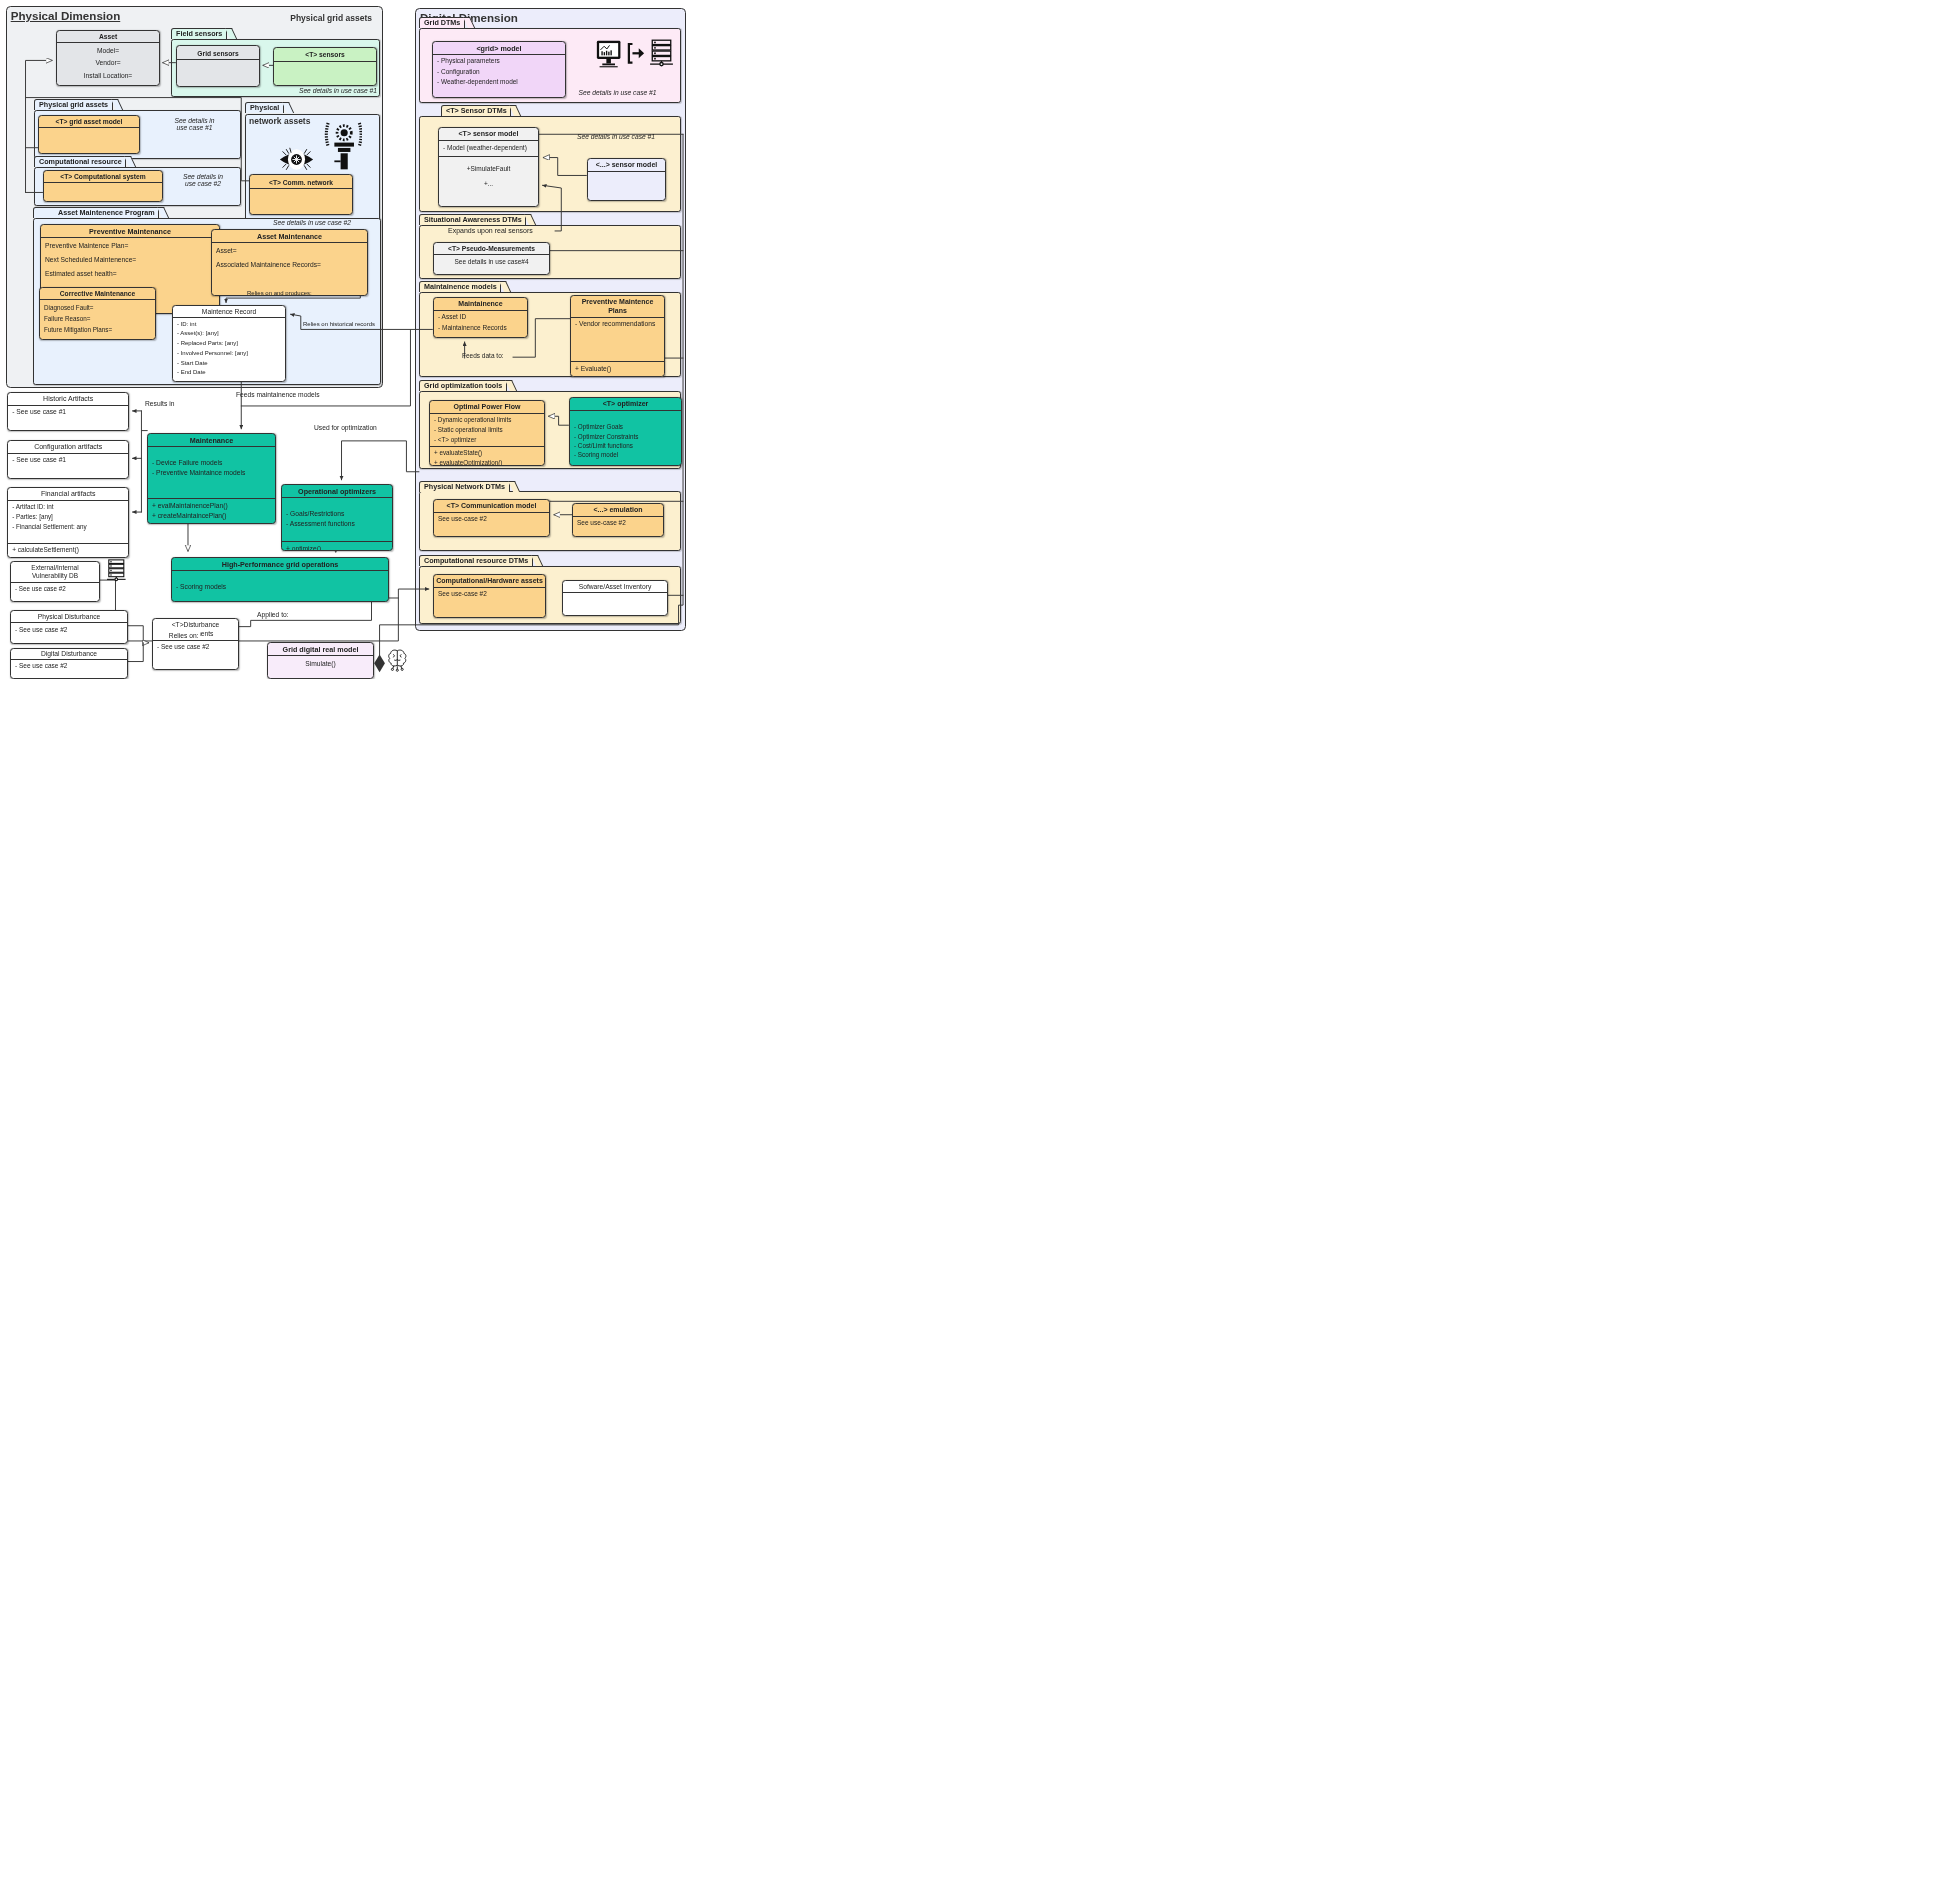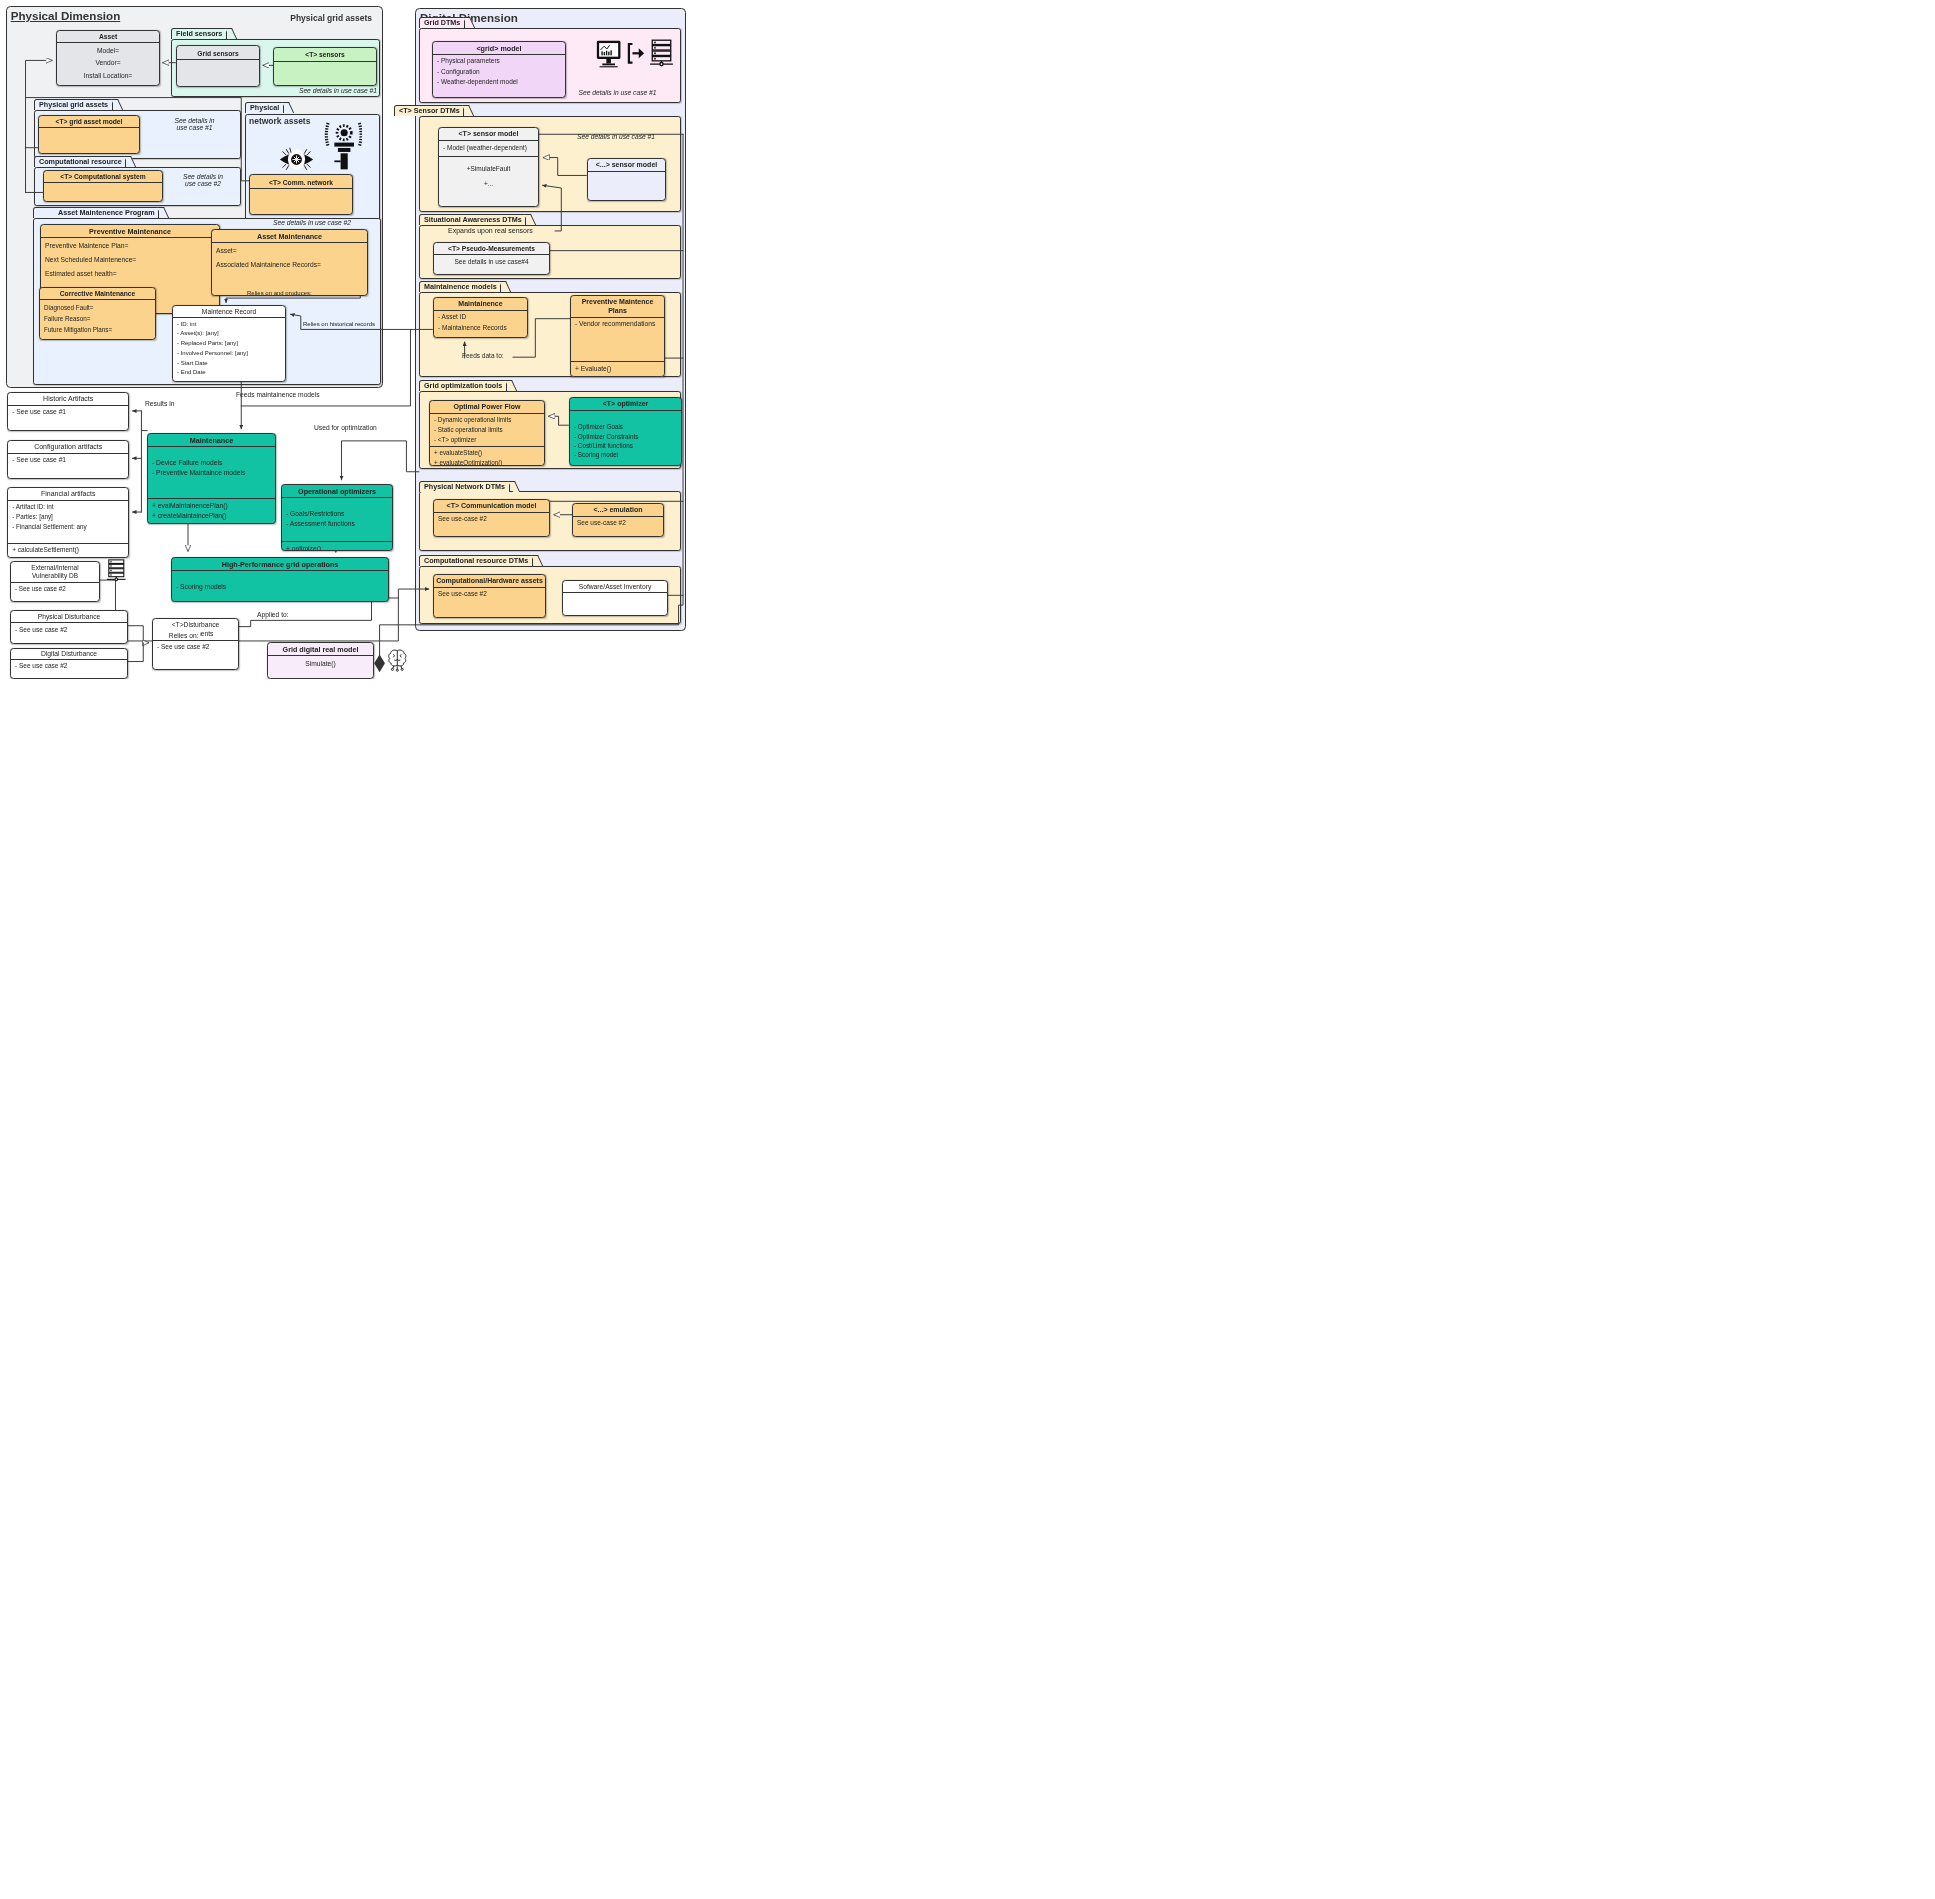--- a/index.html
+++ b/index.html
@@ -366,21 +366,21 @@
     </g>
     <g fill="#111">
         <circle cx="11" cy="6" r="1.7"></circle>
         <circle cx="11" cy="16" r="1.7"></circle>
         <circle cx="11" cy="26" r="1.7"></circle>
         <circle cx="11" cy="36" r="1.7"></circle>
       </g>
   </svg>
   <div class="note" style="left:558px;top:89px;width:119px;text-align:center;">See details in use case #1</div>
 
-  <div class="ptab p-cream" style="left:394px;top:105px;">&lt;T&gt; Sensor DTMs</div>
+  <div class="ptab p-cream" style="left:441px;top:105px;">&lt;T&gt; Sensor DTMs</div>
   <div class="pkg p-cream" style="left:419px;top:116px;width:262px;height:96px;"></div>
   <div class="ubox c-lgray" style="left:438px;top:127px;width:101px;height:80px;">
     <div class="tt" style="font-size:7px;">&lt;T&gt; sensor model</div>
     <div class="tt plain" style="font-size:6.5px;text-align:left;padding:3.6px 4px;">- Model (weather-dependent)</div>
     <div class="bd center" style="font-size:6.5px;line-height:2.3;padding-top:4.5px;">
         <div class="line">+SimulateFault</div>
         <div class="line">+...</div>
       </div>
   </div>
   <div class="note" style="left:555px;top:133px;width:122px;text-align:center;">See details in use case #1</div>

